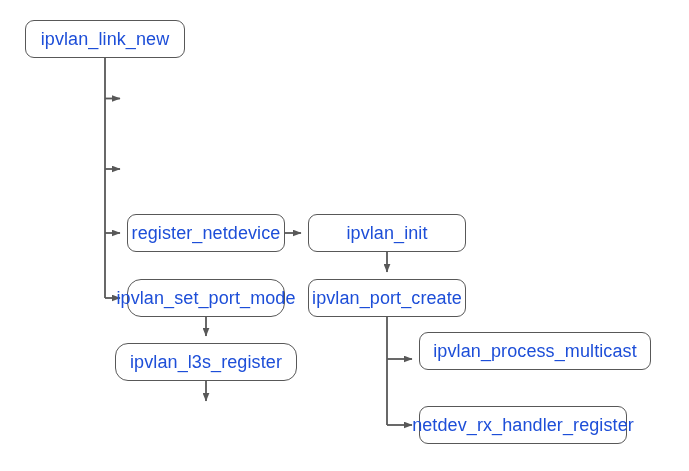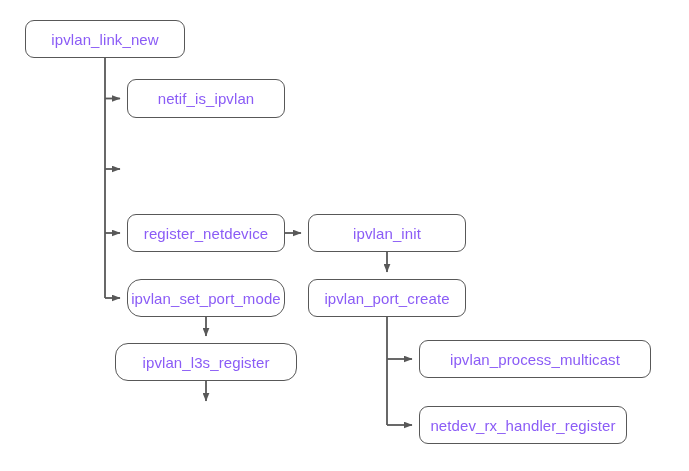--- a/index.html
+++ b/index.html
@@ -25,22 +25,22 @@
   }
   .node {
     position: absolute;
     box-sizing: border-box;
     border: 1.6px solid #585858;
     border-radius: 9px;
     background: #ffffff;
     display: flex;
     align-items: center;
     justify-content: center;
-    color: #8b5cf6;
-    font-size: 15px;
+    color: #1d4ed8;
+    font-size: 18px;
     letter-spacing: 0.1px;
     white-space: nowrap;
   }
 </style>
 </head>
 <body>
 
 <div id="canvas">
 
   <svg id="edges" width="689" height="471" viewBox="0 0 689 471">
@@ -68,23 +68,20 @@
       <path d="M387,317 L387,425" marker-end="none"></path>
       <path d="M387,359 L412,359" marker-end="url(#arrow)"></path>
       <path d="M387,425 L412,425" marker-end="url(#arrow)"></path>
     </g>
   </svg>
 
   <div class="node" style="left:25px; top:20px; width:160px; height:38px;">
     <span>ipvlan_link_new</span>
   </div>
 
-  <div class="node" style="left:127px; top:79px; width:158px; height:39px;">
-    <span>netif_is_ipvlan</span>
-  </div>
 
 
   <div class="node" style="left:127px; top:214px; width:158px; height:38px;align-items:center;">
     <span>register_netdevice</span>
   </div>
 
   <div class="node" style="left:308px; top:214px; width:158px; height:38px;">
     <span>ipvlan_init</span>
   </div>
 
@@ -94,21 +91,21 @@
 
   <div class="node" style="left:308px; top:279px; width:158px; height:38px;">
     <span>ipvlan_port_create</span>
   </div>
 
   <div class="node" style="left:115px; top:343px; width:182px; height:38px;border-radius:13px;">
     <span>ipvlan_l3s_register</span>
   </div>
 
 
-  <div class="node" style="left:419px; top:340px; width:232px; height:38px;">
+  <div class="node" style="left:419px; top:332px; width:232px; height:38px;">
     <span>ipvlan_process_multicast</span>
   </div>
 
   <div class="node" style="left:419px; top:406px; width:208px; height:38px;">
     <span>netdev_rx_handler_register</span>
   </div>
 
 </div>
 
 </body></html>

